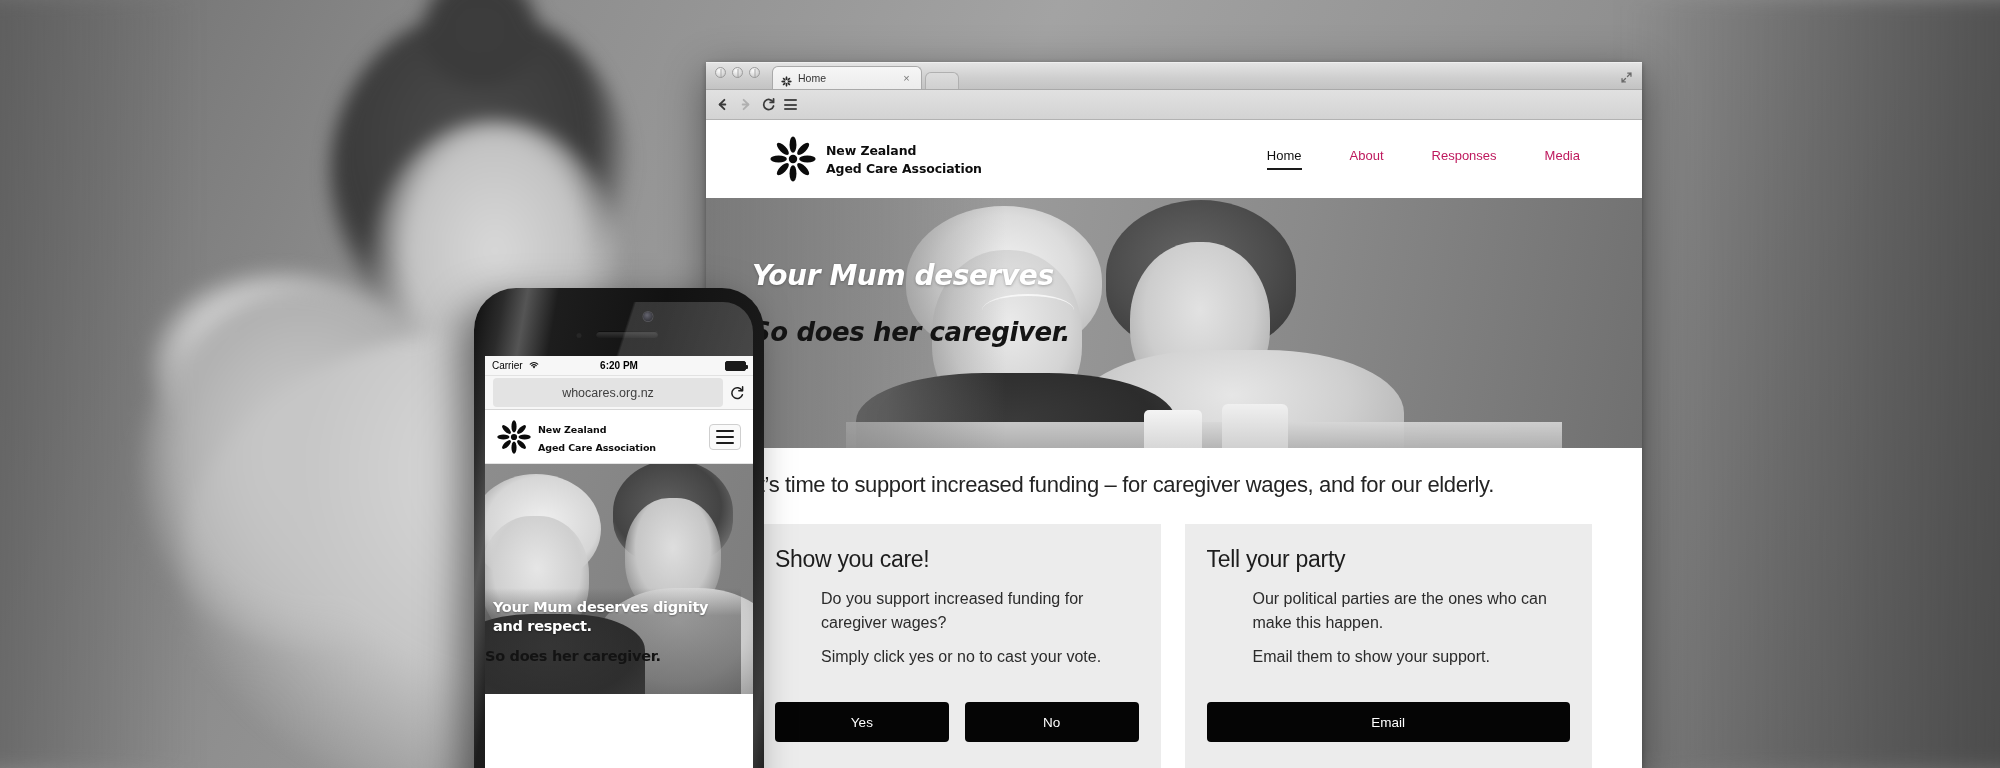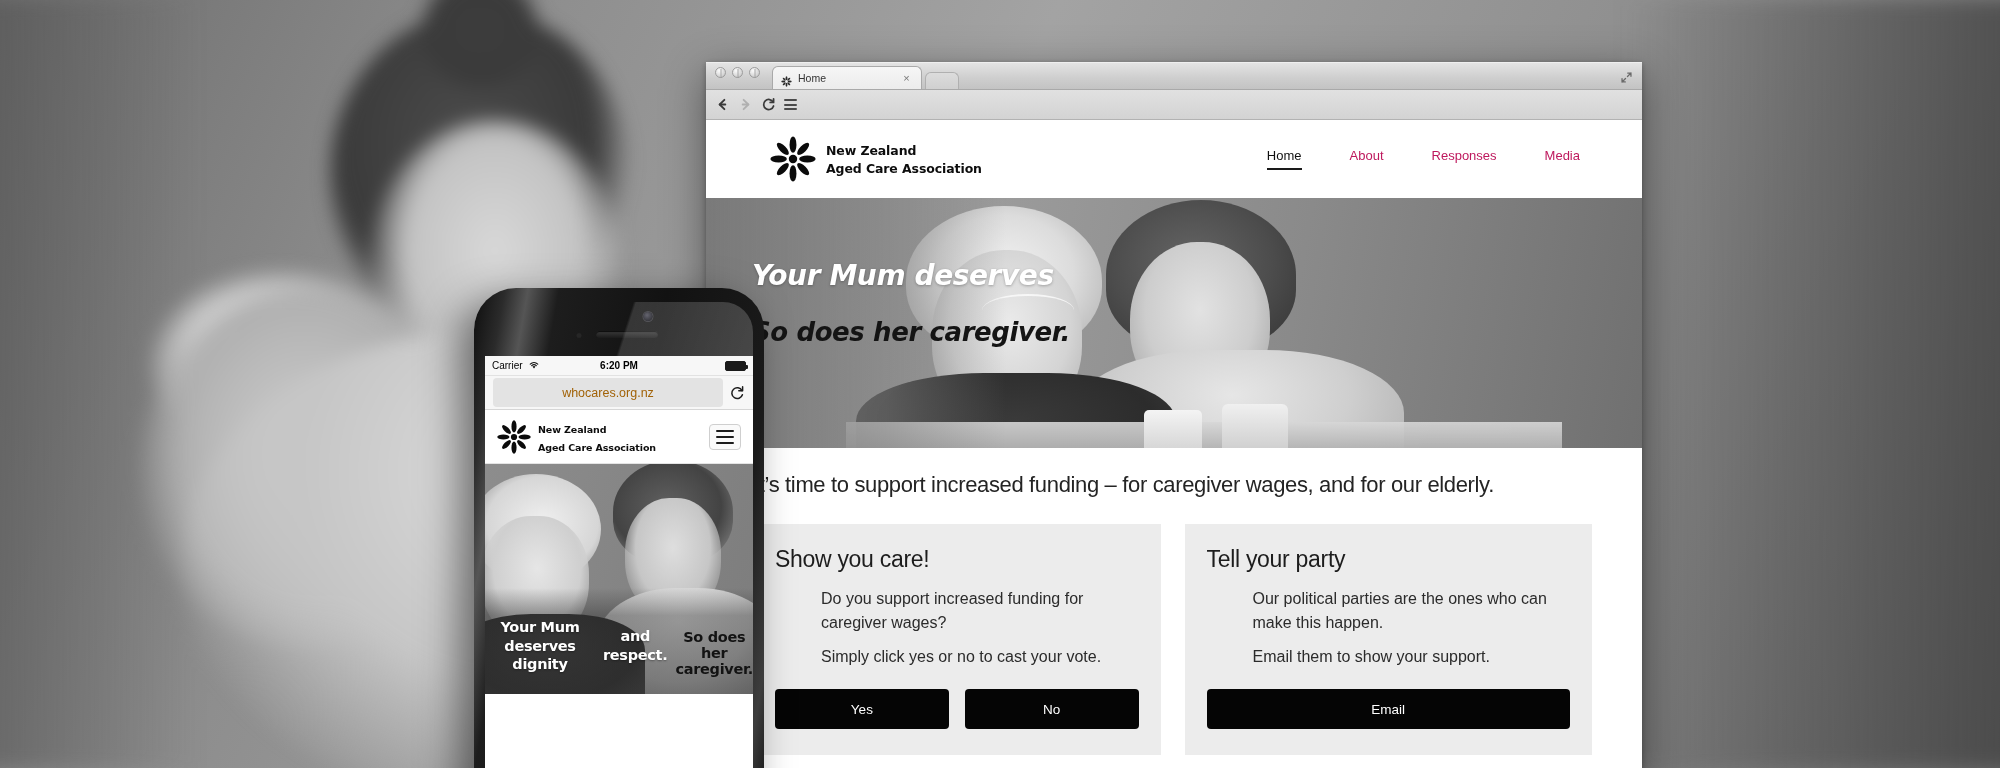--- a/index.html
+++ b/index.html
@@ -255,21 +255,21 @@
   }
   .card-title {
     font-size: 23px; font-weight: 400; color: #1d1d1d;
     letter-spacing: -.3px; margin-bottom: 14px;
   }
   .card-line {
     font-size: 16px; color: #2b2b2b; line-height: 1.5;
     margin-bottom: 10px;
     margin-left: 46px;
   }
-  .card-actions { display: flex; gap: 16px; margin-top: 20px; }
+  .card-actions { display: flex; gap: 16px; margin-top: 33px; }
   .btn {
     background: #050505; color: #fff;
     border: none; border-radius: 4px;
     font-family: "Liberation Sans", sans-serif;
     font-size: 13.5px; height: 40px;
     cursor: pointer;
     display: flex; align-items: center; justify-content: center;
   }
   .btn-half { flex: 1; }
   .btn-full { width: 100%; }
@@ -332,21 +332,21 @@
   }
   .mob-urlbar {
     height: 34px; background: #f7f7f7;
     display: flex; align-items: center; gap: 6px;
     padding: 0 8px;
     border-bottom: 1px solid #d6d6d6;
   }
   .mob-urlfield {
     flex: 1; height: 29px; background: #e3e3e3; border-radius: 4px;
     display: flex; align-items: center; justify-content: center;
-    font-size: 12.5px; color: #a16207;
+    font-size: 12.5px; color: #404040;
   }
   .mob-reload { width: 16px; height: 16px; flex: 0 0 16px; }
   .mob-header {
     height: 54px; background: #fff;
     display: flex; align-items: center; justify-content: space-between;
     padding: 0 12px;
     border-bottom: 1px solid #e4e4e4;
   }
   .mob-logo-mark { width: 34px; height: 34px; flex: 0 0 34px; }
   .mob-logo-words { line-height: 1.12; margin-left: 7px; }
@@ -390,24 +390,24 @@
     position: absolute; left: 140px; top: 34px; width: 96px; height: 118px;
     border-radius: 46%;
     background: radial-gradient(ellipse at 50% 42%, #dedede 0%, #c6c6c6 55%, rgba(165,165,165,0) 88%);
   }
   .m-care-body {
     position: absolute; left: 112px; top: 124px; width: 180px; height: 120px;
     border-radius: 44% 44% 0 0;
     background: radial-gradient(ellipse at 45% 28%, #e4e4e4 0%, #cbcbcb 50%, rgba(170,170,170,.4) 90%);
   }
   .mob-hero-overlay {
-    position: absolute; left: 0; right: 0; bottom: 0; height: 106px;
+    position: absolute; left: 0; right: 12px; bottom: 0; height: 106px;
     background: linear-gradient(180deg, rgba(40,40,40,0) 0%, rgba(45,45,45,.42) 26%, rgba(50,50,50,.55) 100%);
-    display: flex; flex-direction: row; justify-content: flex-start;
-    align-items: center; padding-top: 10px;
+    display: flex; flex-direction: column; justify-content: flex-start;
+    align-items: flex-start; padding-top: 10px;
   }
   .mob-h1 {
     font-family: "DejaVu Sans", sans-serif; font-weight: 700;
     font-size: 14.5px; color: #fff; text-align: center; line-height: 1.28;
     letter-spacing: -.3px; text-shadow: 0 1px 2px rgba(0,0,0,.35);
     padding: 0 8px;
   }
   .mob-h2 {
     font-family: "DejaVu Sans", sans-serif; font-weight: 700;
     font-size: 14.5px; color: #131313; text-align: center;

